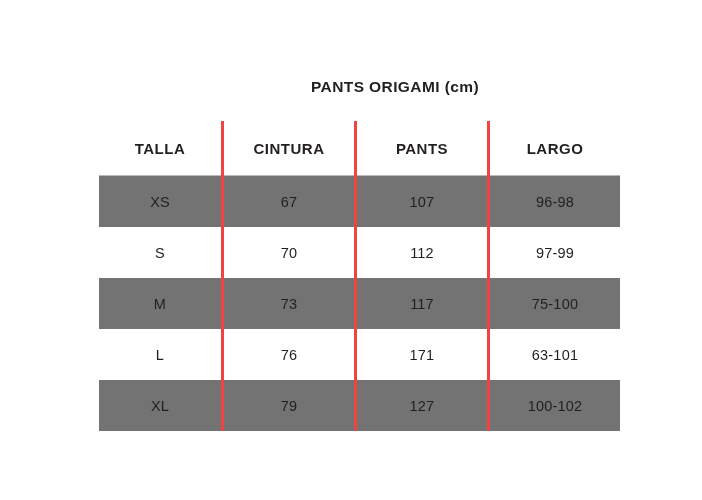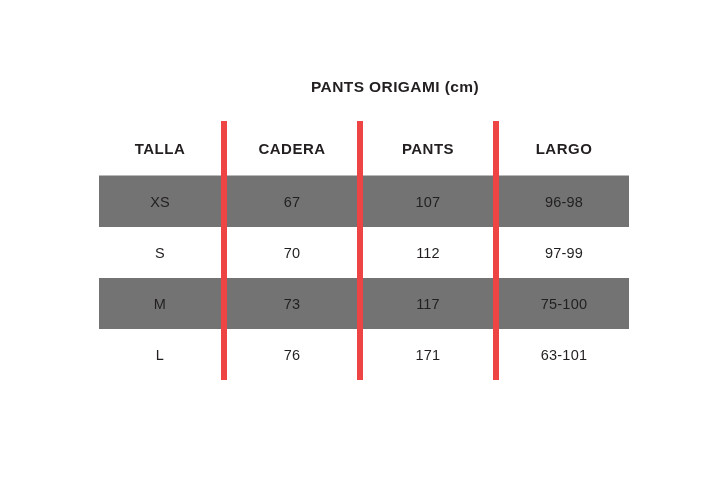--- a/index.html
+++ b/index.html
@@ -39,21 +39,21 @@
     width: 504px;
   }
   table.size-table {
     border-collapse: collapse;
     width: 504px;
     table-layout: fixed;
   }
   table.size-table th,
   table.size-table td {
     border-left: 1px solid #b9b9b9;
-    border-right: 6px solid #ef4444;
+    border-right: 3px solid #ef4444;
     text-align: center;
     vertical-align: middle;
     font-size: 14.5px;
     color: #231f20;
   }
   table.size-table th:first-child,
   table.size-table td:first-child {
     border-left: none;
   }
   table.size-table th:last-child,
@@ -88,21 +88,21 @@
 
 <div class="page">
 
   <div class="title">PANTS ORIGAMI (cm)</div>
 
   <div class="table-wrap">
     <table class="size-table">
       <thead>
         <tr>
           <th class="col-talla">TALLA</th>
-          <th class="col-cintura">CADERA</th>
+          <th class="col-cintura">CINTURA</th>
           <th class="col-cadera">PANTS</th>
           <th class="col-largo">LARGO</th>
         </tr>
       </thead>
       <tbody>
         <tr class="shaded">
           <td>XS</td>
           <td>67</td>
           <td>107</td>
           <td>96-98</td>
@@ -118,17 +118,23 @@
           <td>73</td>
           <td>117</td>
           <td>75-100</td>
         </tr>
         <tr class="plain">
           <td>L</td>
           <td>76</td>
           <td>171</td>
           <td>63-101</td>
         </tr>
+        <tr class="shaded">
+          <td>XL</td>
+          <td>79</td>
+          <td>127</td>
+          <td>100-102</td>
+        </tr>
       </tbody>
     </table>
   </div>
 
 </div>
 
 </body></html>

